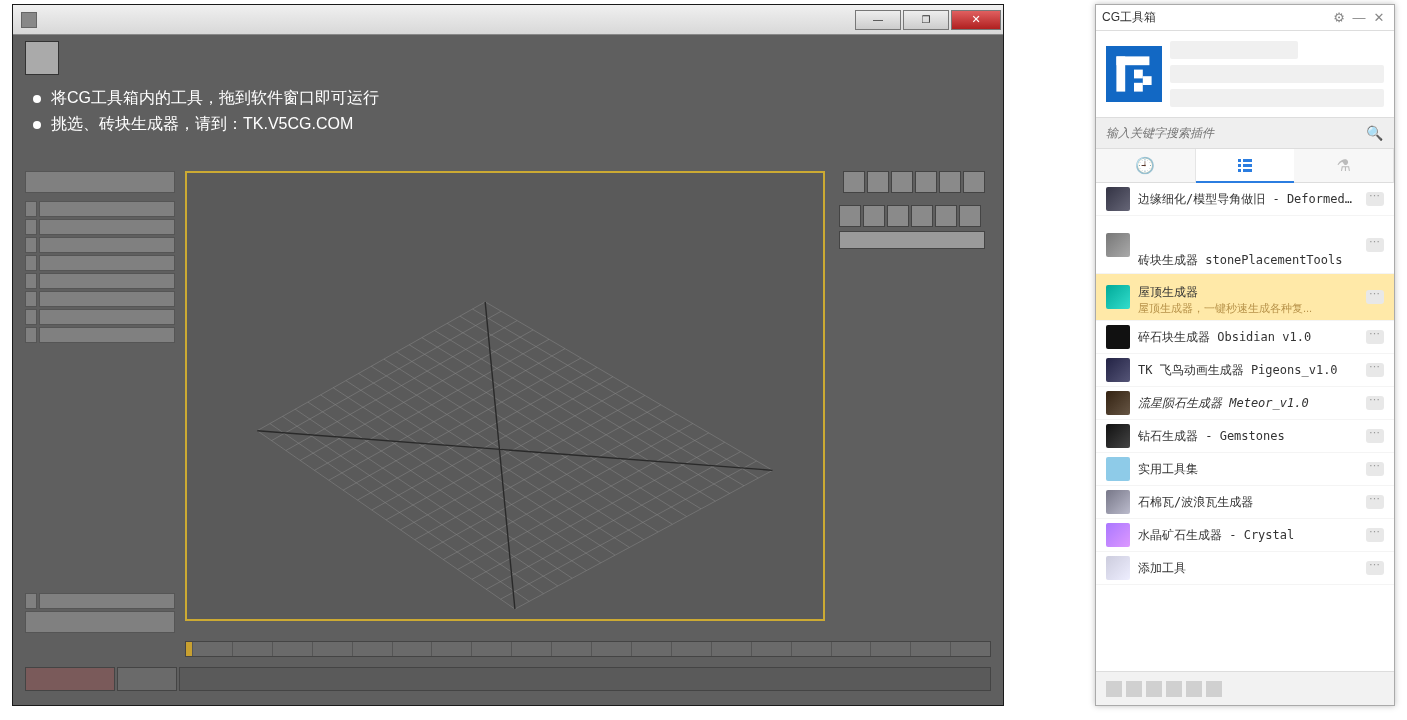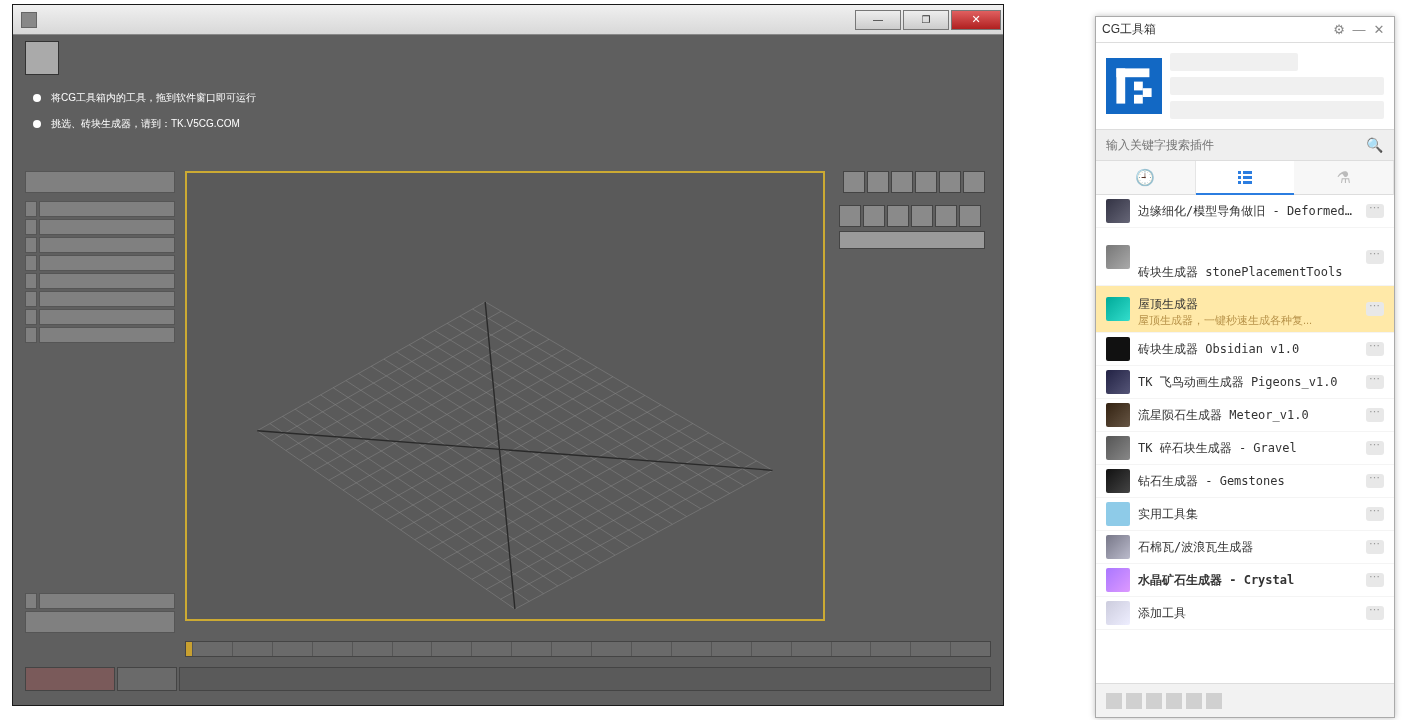--- a/index.html
+++ b/index.html
@@ -13,21 +13,21 @@
 .win-btn { width:46px; height:20px; margin-right:2px; border:1px solid #777; background:linear-gradient(#eee,#ccc); display:flex; align-items:center; justify-content:center; font-size:10px; color:#333; }
 .win-btn.close { background:linear-gradient(#e06060,#b02020); color:#fff; width:50px; }
 .win-btn.close::before{content:"✕"; font-size:11px;}
 .win-btn.min::before{content:"—"; font-size:10px;}
 .win-btn.max::before{content:"❐"; font-size:10px;}
 
 .app-body { position:absolute; top:30px; left:0; right:0; bottom:0; background:#5f5f5f; }
 
 .app-big-btn { position:absolute; left:12px; top:6px; width:34px; height:34px; background:#aaa; border:1px solid #333; }
 
-.info-text { position:absolute; left:20px; top:50px; color:#fff; font-size:10px; line-height:26px; }
+.info-text { position:absolute; left:20px; top:50px; color:#fff; font-size:16px; line-height:26px; }
 .bullet { display:inline-block; width:8px; height:8px; border-radius:50%; background:#fff; margin-right:10px; vertical-align:middle;}
 
 .left-panel { position:absolute; left:12px; top:136px; width:150px; }
 .lp-block { height:22px; background:#808080; margin-bottom:2px; border:1px solid #555;}
 .lp-wide { width:150px; }
 .lp-row { display:flex; gap:2px; margin-bottom:2px;}
 .lp-row .a{ width:12px; height:16px; background:#808080; border:1px solid #555;}
 .lp-row .b{ flex:1; height:16px; background:#808080; border:1px solid #555;}
 .lp-bottom { position:absolute; left:12px; top:558px; width:150px;}
 
@@ -45,32 +45,32 @@
 .timeline { position:absolute; left:172px; bottom:48px; right:12px; height:16px; background:#6a6a6a; border:1px solid #444; display:flex;}
 .timeline .mark{ width:6px; background:#c8a030; }
 .timeline .seg{ flex:1; border-left:1px solid #555;}
 
 .bottom-bar{ position:absolute; left:12px; right:12px; bottom:14px; height:24px; display:flex; gap:2px;}
 .bottom-bar .a{ width:90px; background:#7a5a5a; border:1px solid #444;}
 .bottom-bar .b{ width:60px; background:#6a6a6a; border:1px solid #444;}
 .bottom-bar .c{ flex:1; background:#5a5a5a; border:1px solid #444;}
 
 
-.tool-window{ position:absolute; left:1095px; top:16px; width:300px; height:702px; background:#fff; border:1px solid #aaa; box-shadow:0 0 6px rgba(0,0,0,.25); display:flex; flex-direction:column;}
+.tool-window{ position:absolute; left:1095px; top:4px; width:300px; height:702px; background:#fff; border:1px solid #aaa; box-shadow:0 0 6px rgba(0,0,0,.25); display:flex; flex-direction:column;}
 .tw-title{ height:26px; display:flex; align-items:center; padding:0 6px; font-size:12px; color:#333; border-bottom:1px solid #ddd;}
 .tw-title .sp{flex:1;}
 .tw-title .ic{ width:18px; height:18px; border-radius:2px; display:flex; align-items:center; justify-content:center; color:#888; font-size:13px; margin-left:2px;}
 .tw-head{ display:flex; padding:10px; gap:8px; align-items:center;}
 .tw-logo{ width:56px; height:56px; background:#1268c4; display:flex; align-items:center; justify-content:center;}
 .tw-logo svg{ width:44px; height:44px;}
 .tw-head-fields{ flex:1; display:flex; flex-direction:column; gap:6px;}
 .tw-head-fields div{ height:18px; background:#f0f0f0; border-radius:2px;}
 
 .tw-search{ margin:0 0 0 0; height:32px; background:#efefef; display:flex; align-items:center; padding:0 10px; border-top:1px solid #ddd; border-bottom:1px solid #ddd;}
-.tw-search input{ flex:1; border:none; background:transparent; font-size:12px; color:#737373; outline:none;}
+.tw-search input{ flex:1; border:none; background:transparent; font-size:12px; color:#737373; outline:none;font-style:italic;}
 .tw-search .mag{ color:#aaa; font-size:14px;}
 
 .tw-tabs{ height:34px; display:flex;}
 .tw-tab{ flex:1; display:flex; align-items:center; justify-content:center; color:#bbb; font-size:16px; border-bottom:1px solid #ddd;}
 .tw-tab.active{ color:#2b7de0; border-bottom:2px solid #2b7de0; background:#fff;}
 .tw-tab:not(.active){ background:#f7f7f7; border-right:1px solid #e5e5e5;}
 
 .tw-list{ flex:1; overflow-y:auto; overflow-x:hidden;}
 .tw-item{ display:flex; align-items:center; gap:8px; padding:4px 10px; font-size:12px; color:#333; min-height:32px; border-bottom:1px solid #f4f4f4; white-space:nowrap;}
 .tw-item.sel{ background:#ffe9a8;}
@@ -331,46 +331,39 @@
         <div class="thumb c4"></div>
         <div style="flex: 1 1 0%; overflow: hidden; margin-top: 6px;">
           <div class="txt">屋顶生成器</div>
           <div class="sub">屋顶生成器，一键秒速生成各种复...</div>
         </div>
         <div class="chat"></div>
       </div>
       <div class="tw-item">
         <div class="thumb c5"></div>
         <div style="flex: 1 1 0%; overflow: hidden;">
-          <div class="txt">砖块生成器 Obsidian v1.0</div>
+          <div class="txt">碎石块生成器 Obsidian v1.0</div>
         </div>
         <div class="chat"></div>
       </div>
       <div class="tw-item">
         <div class="thumb c6"></div>
         <div style="flex: 1 1 0%; overflow: hidden;">
           <div class="txt">TK 飞鸟动画生成器 Pigeons_v1.0</div>
         </div>
         <div class="chat"></div>
       </div>
       <div class="tw-item">
         <div class="thumb c7"></div>
-        <div style="flex: 1 1 0%; overflow: hidden;">
+        <div style="flex: 1 1 0%; overflow: hidden; font-style: italic;">
           <div class="txt">流星陨石生成器 Meteor_v1.0</div>
         </div>
         <div class="chat"></div>
       </div>
       <div class="tw-item">
-        <div class="thumb c8"></div>
-        <div style="flex: 1 1 0%; overflow: hidden;">
-          <div class="txt">TK 碎石块生成器 - Gravel</div>
-        </div>
-        <div class="chat"></div>
-      </div>
-      <div class="tw-item">
         <div class="thumb c10"></div>
         <div style="flex: 1 1 0%; overflow: hidden;">
           <div class="txt">钻石生成器 - Gemstones</div>
         </div>
         <div class="chat"></div>
       </div>
       <div class="tw-item">
         <div class="thumb c9"></div>
         <div style="flex: 1 1 0%; overflow: hidden;">
           <div class="txt">实用工具集</div>
@@ -379,21 +372,21 @@
       </div>
       <div class="tw-item">
         <div class="thumb c11"></div>
         <div style="flex: 1 1 0%; overflow: hidden;">
           <div class="txt">石棉瓦/波浪瓦生成器</div>
         </div>
         <div class="chat"></div>
       </div>
       <div class="tw-item">
         <div class="thumb c12"></div>
-        <div style="flex: 1 1 0%; overflow: hidden; font-weight: bold;">
+        <div style="flex: 1 1 0%; overflow: hidden;">
           <div class="txt">水晶矿石生成器 - Crystal</div>
         </div>
         <div class="chat"></div>
       </div>
       <div class="tw-item">
         <div class="thumb c13"></div>
         <div style="flex: 1 1 0%; overflow: hidden;">
           <div class="txt">添加工具</div>
         </div>
         <div class="chat"></div>

